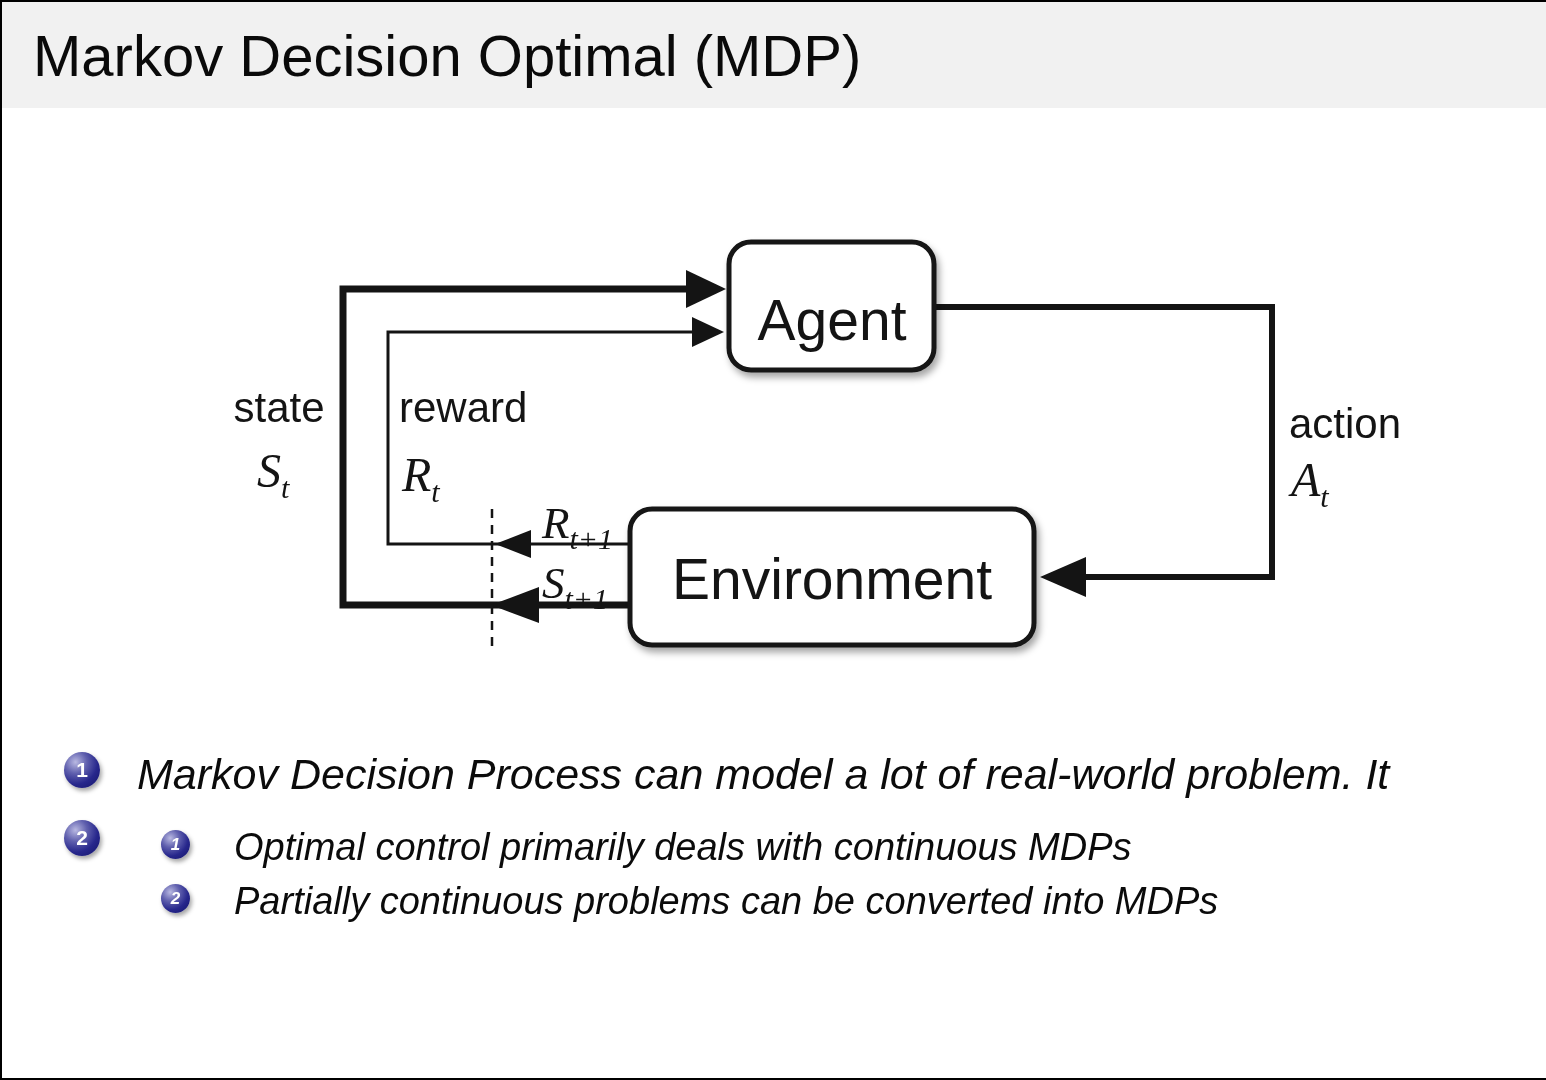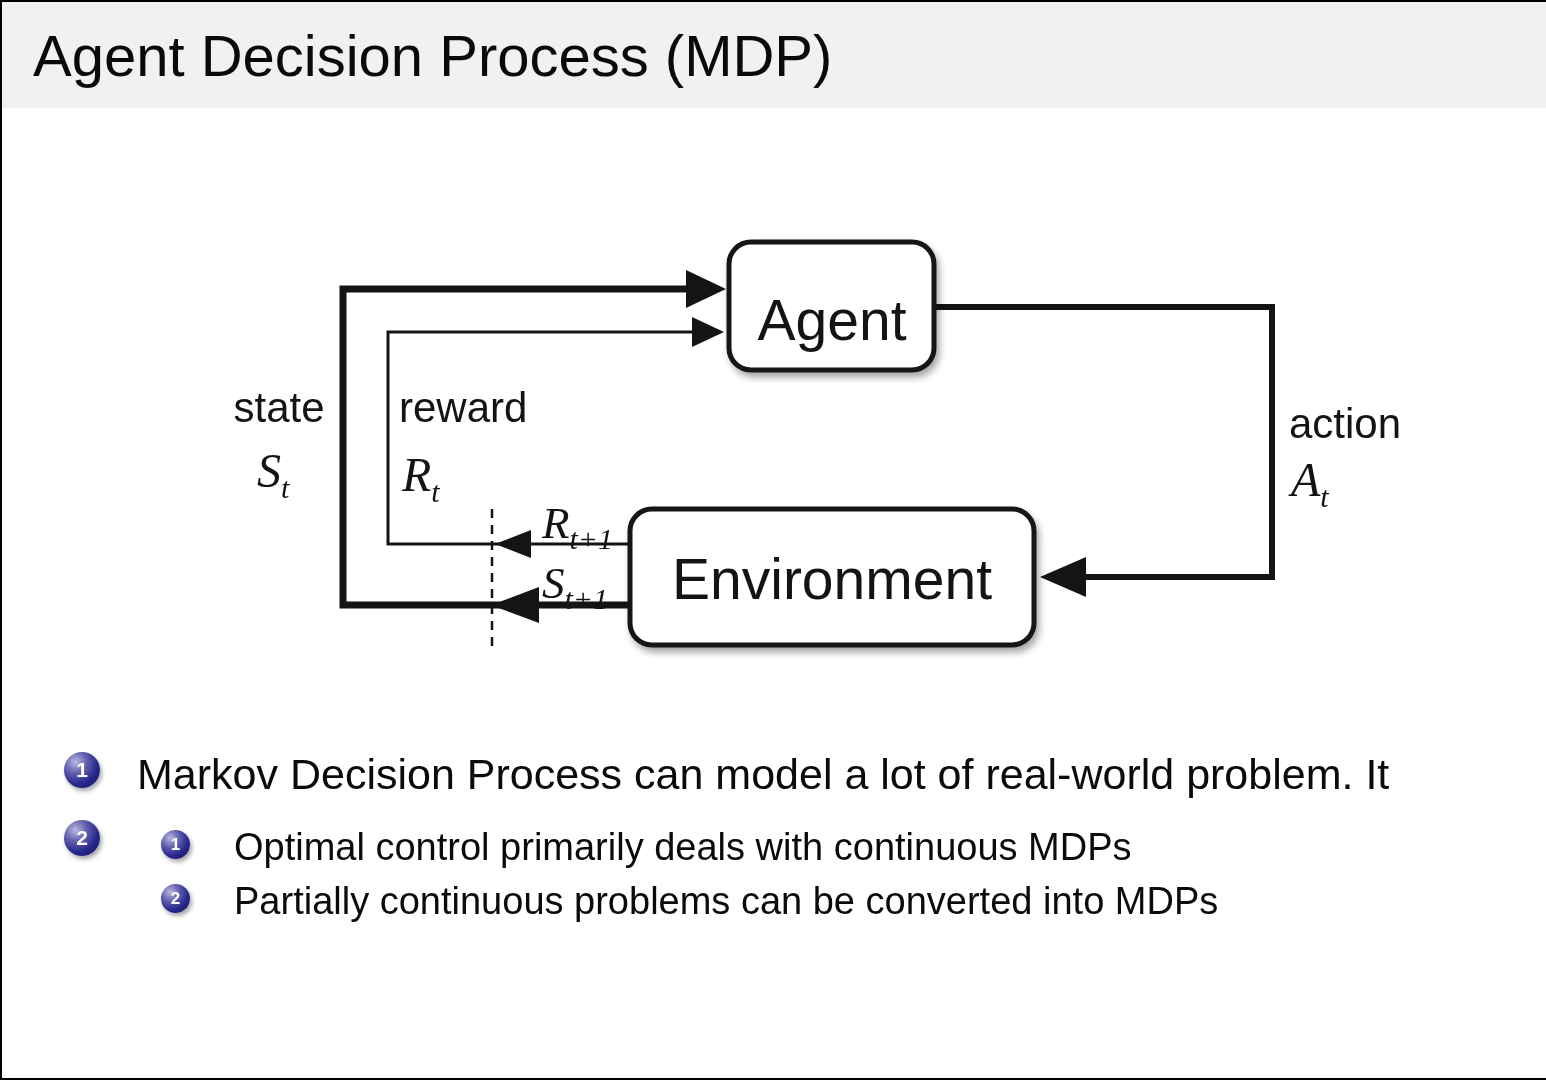--- a/index.html
+++ b/index.html
@@ -49,35 +49,35 @@
   .item { display:flex; gap:37px; }
   .item + .item { margin-top:8px; }
   .ball {
     flex:0 0 36px; width:36px; height:36px; border-radius:50%;
     margin-top:8px;
     background:radial-gradient(circle at 32% 28%, #b9b9e2 0%, #6060ae 32%, #27278c 62%, #131366 100%);
     color:#ffffff; display:flex; align-items:center; justify-content:center;
     font-size:21px; font-weight:bold;
     box-shadow:2px 3px 4px rgba(0,0,0,0.35);
   }
-  .lines { line-height:60px; }
+  .lines { line-height:60px;font-style:italic; }
   .lines > div { white-space:nowrap; }
   .sub { margin-top:8px; font-size:38px; }
   .sub .item { gap:44px; margin-left:24px; }
   .sub .item + .item { margin-top:0px; }
   .sub .ball {
     flex:0 0 29px; width:29px; height:29px; font-size:17px; margin-top:10px;
   }
   .sub .lines { line-height:54px;text-align:right; }
 </style>
 </head>
 <body>
 
 <div class="titlebar">
-  <div class="title">Agent Decision Process (MDP)</div>
+  <div class="title">Markov Decision Optimal (MDP)</div>
 </div>
 
 <svg class="diagram" width="1546" height="600" viewBox="0 108 1546 600">
   <defs>
     <filter id="ds" x="-20%" y="-20%" width="150%" height="150%">
       <feDropShadow dx="3" dy="5" stdDeviation="3.5" flood-opacity="0.35"></feDropShadow>
     </filter>
   </defs>
 
   <polyline class="ink" stroke-width="7" points="628,603 341,603 341,287 706,287"></polyline>

